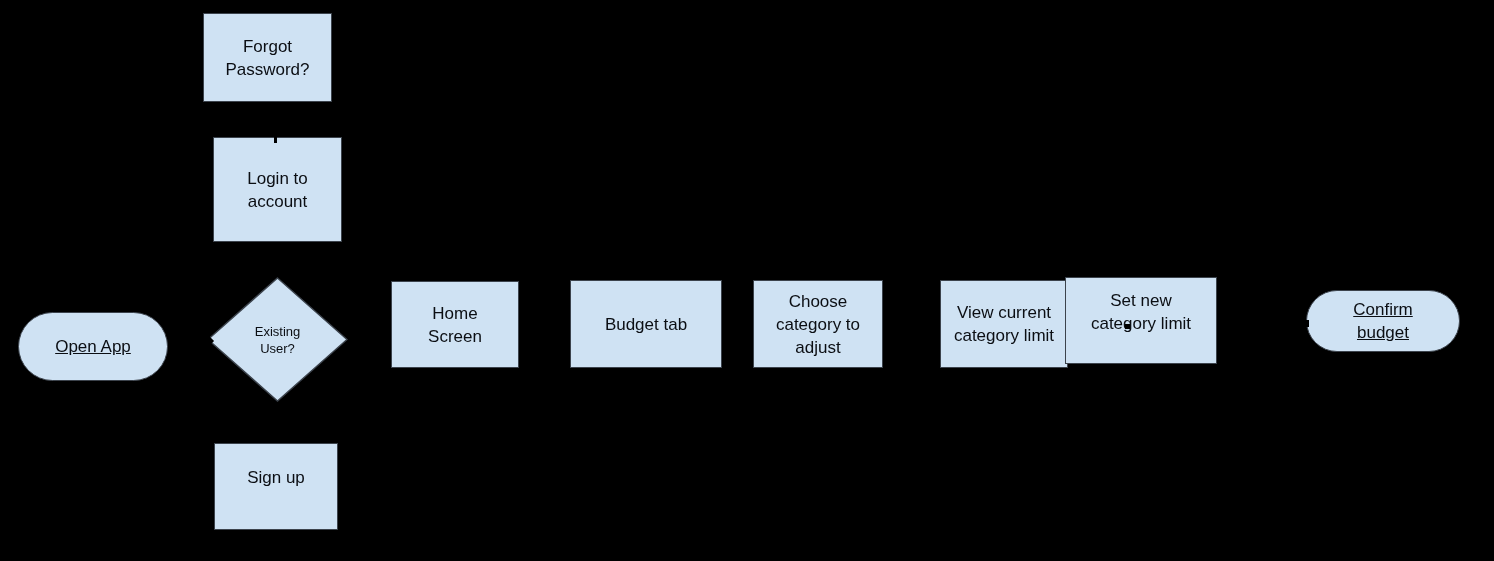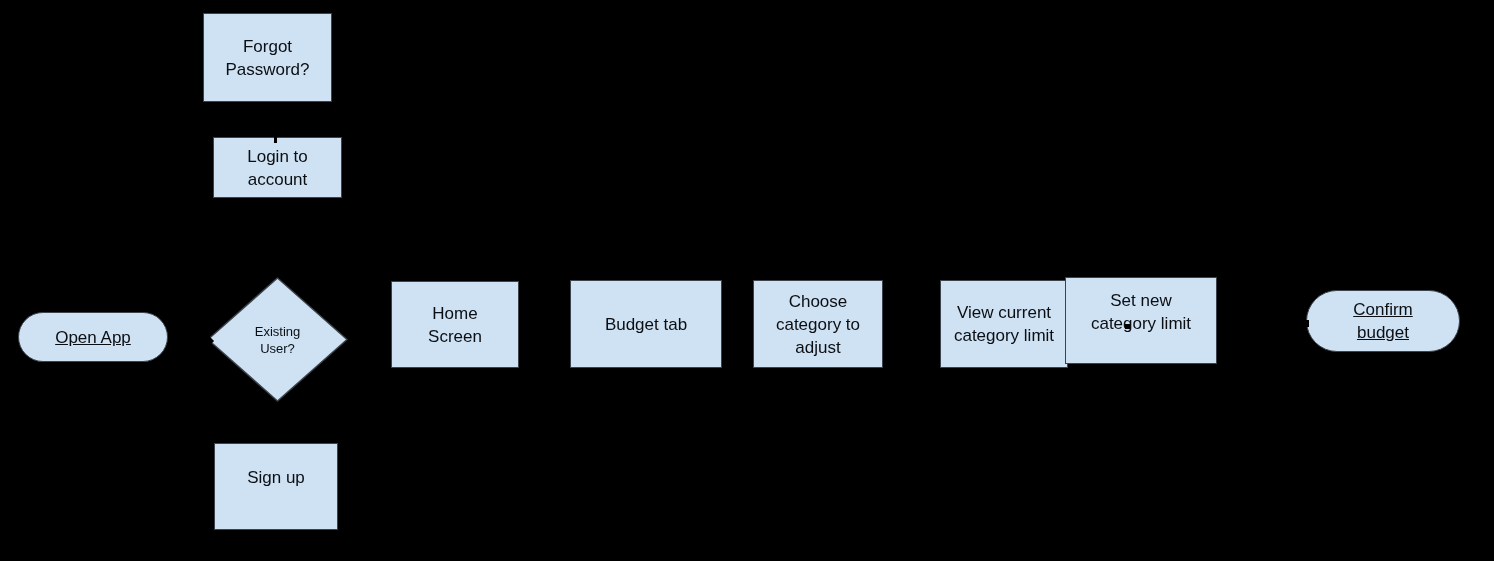--- a/index.html
+++ b/index.html
@@ -21,23 +21,23 @@
     color:var(--node-text);font-size:17px;line-height:23px;
   }
   .lbl{white-space:pre-line;position:relative;}
   .pill{border-radius:999px;text-decoration:underline;}
   .diamond{background:transparent;border:none;}
   .diamond svg{position:absolute;left:0;top:0;width:100%;height:100%;}
   .diamond svg polygon{fill:var(--node-fill);stroke:var(--node-border);stroke-width:1.4;}
   .diamond .lbl{font-size:13px;line-height:17px;}
 
   
-  #n-open-app        {left:18px;  top:312px; width:150px; height:50px;}
+  #n-open-app        {left:18px;  top:312px; width:150px; height:69px;}
   #n-forgot-password {left:203px; top:13px;  width:129px; height:89px;}
-  #n-login           {left:213px; top:137px; width:129px; height:61px;}
+  #n-login           {left:213px; top:137px; width:129px; height:105px;}
   #n-existing-user   {left:207px; top:277px; width:141px; height:125px;}
   #n-sign-up         {left:214px; top:443px; width:124px; height:87px; padding-bottom:18px;}
   #n-home-screen     {left:391px; top:281px; width:128px; height:87px;}
   #n-budget-tab      {left:570px; top:280px; width:152px; height:88px;}
   #n-choose-category {left:753px; top:280px; width:130px; height:88px;}
   #n-view-current    {left:940px; top:280px; width:128px; height:88px;}
   #n-set-new         {left:1065px;top:277px; width:152px; height:87px; align-items:flex-start; padding-top:11px;}
   #n-confirm-budget  {left:1306px;top:290px; width:154px; height:62px;}
 
   

